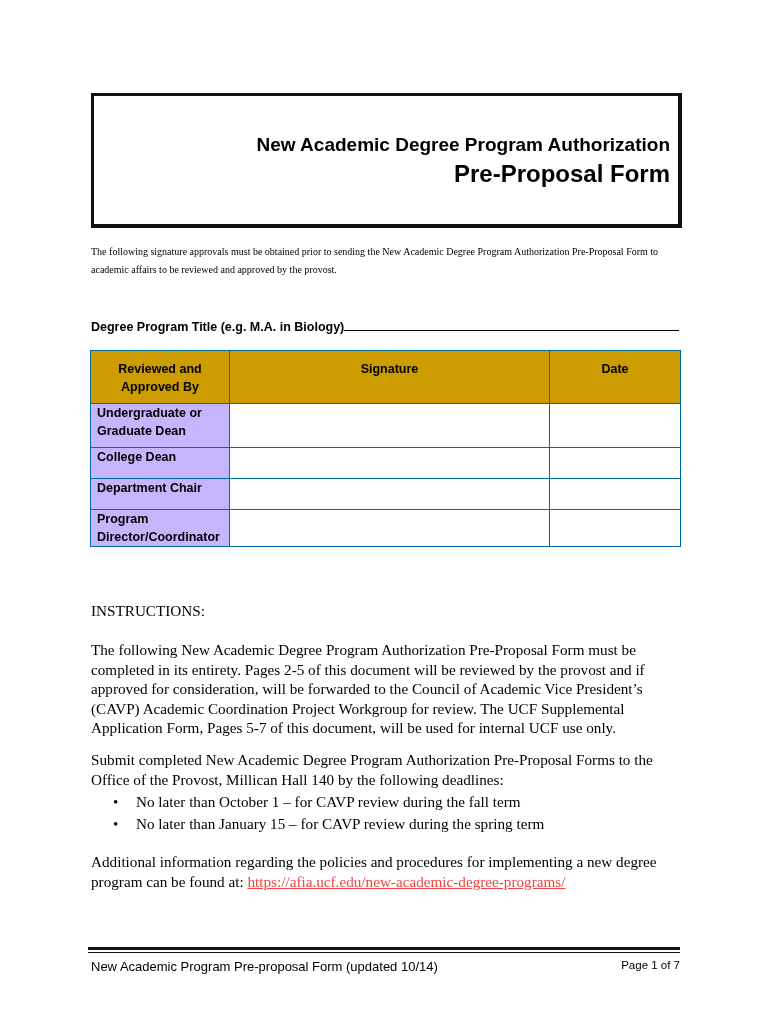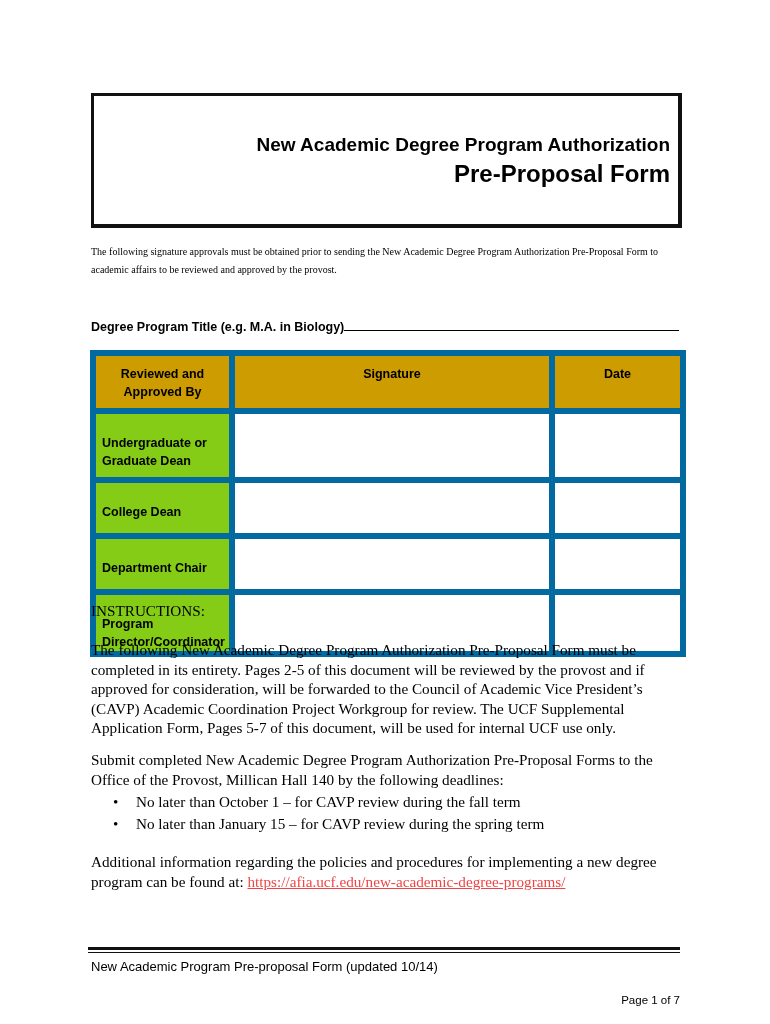--- a/index.html
+++ b/index.html
@@ -23,43 +23,43 @@
 
     .intro { position: absolute; left: 91px; top: 243px; width: 590px; font-size: 10px; line-height: 18px; }
     .degree-line { position: absolute; left: 91px; top: 318px; width: 590px; font-size: 12.5px; font-weight: bold; white-space: nowrap; }
     .degree-line .underline { display: inline-block; border-bottom: 1px solid #000; width: 335px; height: 12px; vertical-align: baseline; }
 
     table.sig {
       position: absolute; left: 90px; top: 350px; width: 590px;
       border-collapse: collapse; table-layout: fixed;
     }
     table.sig td, table.sig th {
-      border: 6px solid #0369a1; padding: 0 6px; font-size: 12.5px;
+      border: 1px solid #0369a1; padding: 0 6px; font-size: 12.5px;
       vertical-align: top;
     }
     table.sig th { background: #cc9c00; font-weight: bold; padding-top: 9px; height: 43px; text-align: center; line-height: 18px; }
-    table.sig td.role { background: #84cc16; font-weight: bold; padding-top: 20px; line-height: 18px; }
+    table.sig td.role { background: #c4b5fd; font-weight: bold; padding-top: 0; line-height: 18px; }
     table.sig tr.r1 td { height: 43px; }
     table.sig tr.r2 td { height: 30px; }
     table.sig tr.r3 td { height: 30px; }
     table.sig tr.r4 td { height: 36px; }
 
     .instr-head { position: absolute; left: 91px; top: 602px; font-size: 15.2px; }
     .instr-body { position: absolute; left: 91px; top: 640px; width: 590px; font-size: 15.2px; line-height: 19.5px; }
     .submit { position: absolute; left: 91px; top: 750px; width: 590px; font-size: 15.2px; line-height: 20px; }
     .bullets { position: absolute; left: 113px; top: 791px; font-size: 15.2px; line-height: 22px; }
     .bullets .b { display: flex; }
     .bullets .dot { width: 23px; }
     .additional { position: absolute; left: 91px; top: 852px; width: 590px; font-size: 15.2px; line-height: 20px; }
     .link { color: #ef4444; text-decoration: underline; }
 
     .footer-rule-thick { position: absolute; left: 88px; top: 947px; width: 592px; height: 3px; background: #111; }
     .footer-rule-thin { position: absolute; left: 88px; top: 952px; width: 592px; height: 1px; background: #111; }
     .footer-left { position: absolute; left: 91px; top: 959px; font-size: 13px; }
-    .footer-right { position: absolute; right: 90px; top: 994px; font-size: 11.5px; }
+    .footer-right { position: absolute; right: 90px; top: 959px; font-size: 11.5px; }
   </style>
 </head>
 <body>
 
 <div class="header-box">
   <div class="title-1 sans">New Academic Degree Program Authorization</div>
   <div class="title-2 sans">Pre-Proposal Form</div>
 </div>
 
 <p class="intro serif" style="margin:0">The following signature approvals must be obtained prior to sending the New Academic Degree Program Authorization Pre-Proposal Form to academic affairs to be reviewed and approved by the provost.</p>

